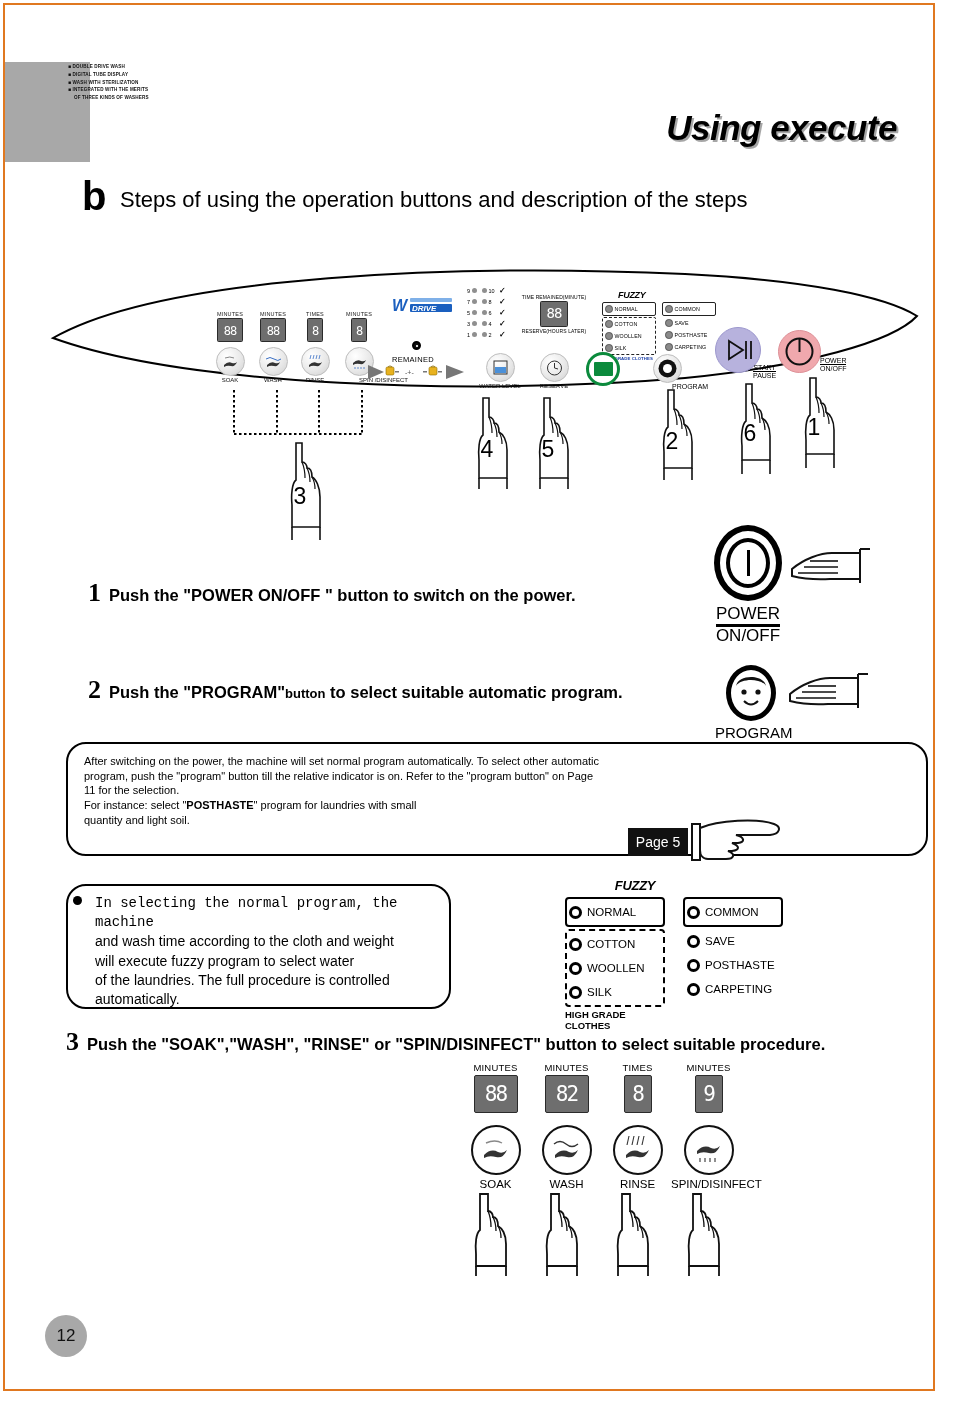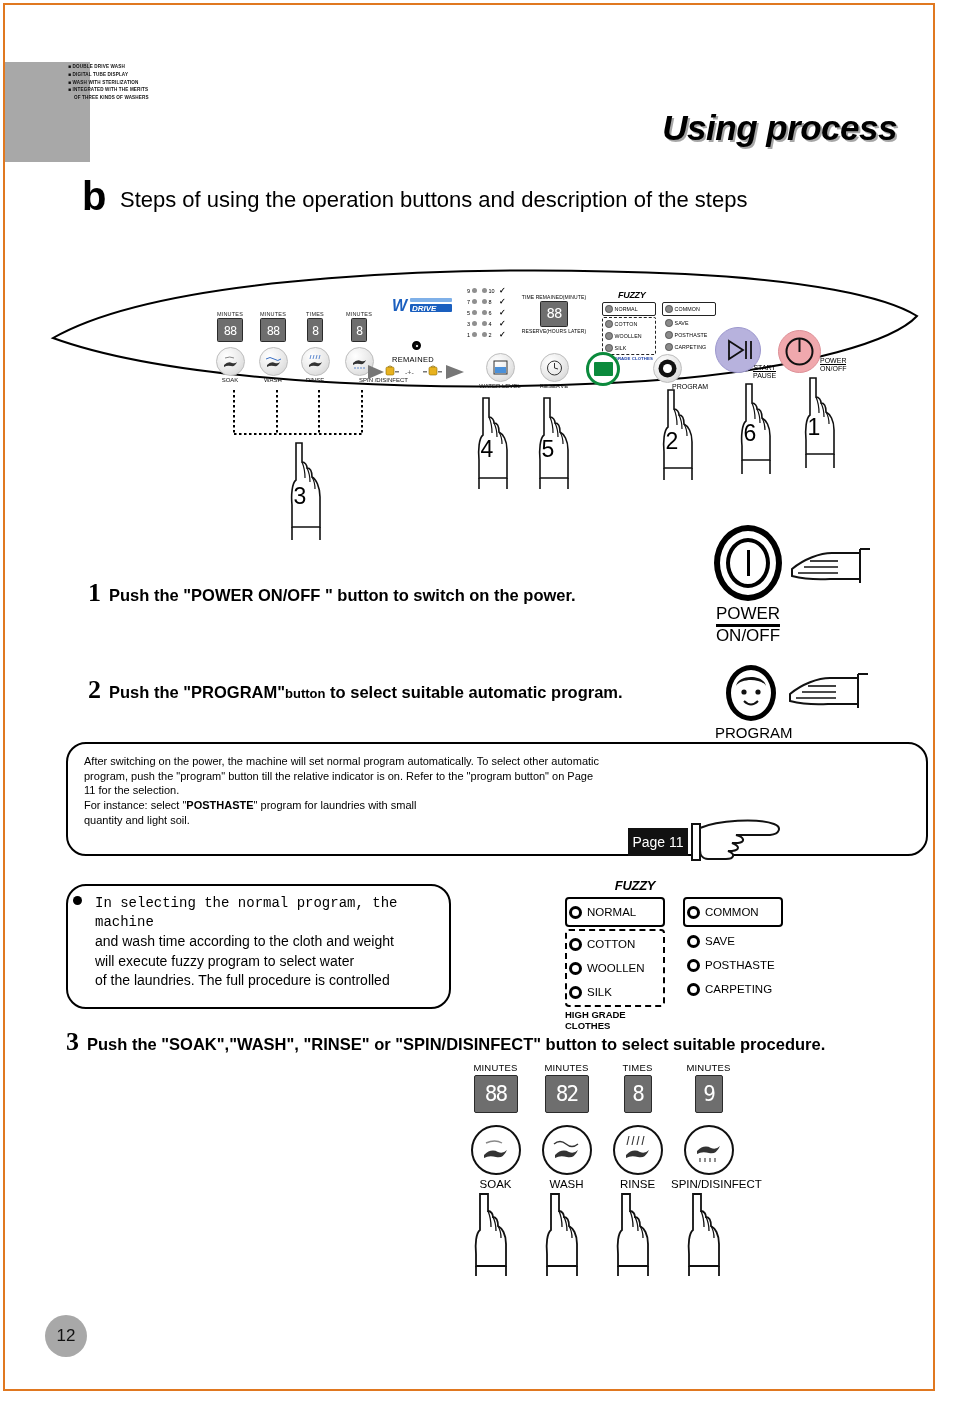--- a/index.html
+++ b/index.html
@@ -204,21 +204,21 @@
   svg{display:block;}
 </style>
 </head>
 <body>
 
 <div class="page">
 
   <div class="frame"></div>
 
   <div class="gray-block"></div>
-  <div class="header-title">Using process</div>
+  <div class="header-title">Using execute</div>
   <div class="sub-b">b</div>
   <div class="sub-title">Steps of using the operation buttons and description of  the steps</div>
 
   <div class="panel-wrap">
     <svg class="panel-svg" width="880" height="135" viewBox="0 0 880 135">
       <path d="M8 70 C 120 6, 420 -4, 640 6 C 760 12, 840 28, 872 48 C 848 74, 760 98, 640 110 C 430 128, 140 118, 8 70 Z" fill="none" stroke="#000" stroke-width="2"></path>
     </svg>
   </div>
 
   <div class="panel-features">
@@ -609,31 +609,32 @@
     <line x1="70" y1="4" x2="80" y2="4" stroke="#111" stroke-width="2"></line>
   </svg>
 
   <div class="note-box note-main">
     <p>After switching on the power, the machine will set normal program automatically. To select other automatic</p>
     <p>program, push the "program" button till the relative indicator is on. Refer to the "program button" on Page</p>
     <p>11 for the selection.</p>
     <p><span>For instance: select "</span><b>POSTHASTE</b><span>" program for laundries with small</span></p>
     <p>quantity and light soil.</p>
   </div>
-  <div class="page-ref">Page 11</div>
+  <div class="page-ref">Page 5</div>
   <svg style="position:absolute;left:688px;top:818px;" width="100" height="46" viewBox="0 0 100 46">
     <path d="M4 6 L4 42 L12 42 L12 6 Z" fill="#fff" stroke="#111" stroke-width="2"></path>
     <path d="M12 10 C30 2, 70 0, 86 6 C94 9, 92 16, 82 17 L48 17 C56 19, 58 24, 50 25 L44 25 C52 28, 52 32, 44 33 L40 33 C48 36, 46 41, 38 41 L20 41 C14 41, 12 36, 12 32 Z" fill="#fff" stroke="#111" stroke-width="2"></path>
   </svg>
 
   <div class="note-box note-small">
     <p style="padding-left:13px;font-family:Liberation Mono, monospace;">In selecting the  normal  program,  the machine</p>
     <p style="padding-left:13px;">and wash time according to the cloth and weight</p>
     <p style="padding-left:13px;">will execute fuzzy program to select water</p>
     <p style="padding-left:13px;">of the laundries. The full procedure is controlled</p>
+    <p style="padding-left:13px;">automatically.</p>
   </div>
   <div class="bullet-dot"></div>
 
   <div class="legend">
     <div class="fz">FUZZY</div>
     <div class="legend-cols">
       <div class="legend-col">
         <div class="lg-item lg-box">
           <span class="lg-led"></span>
           <span>NORMAL</span>

